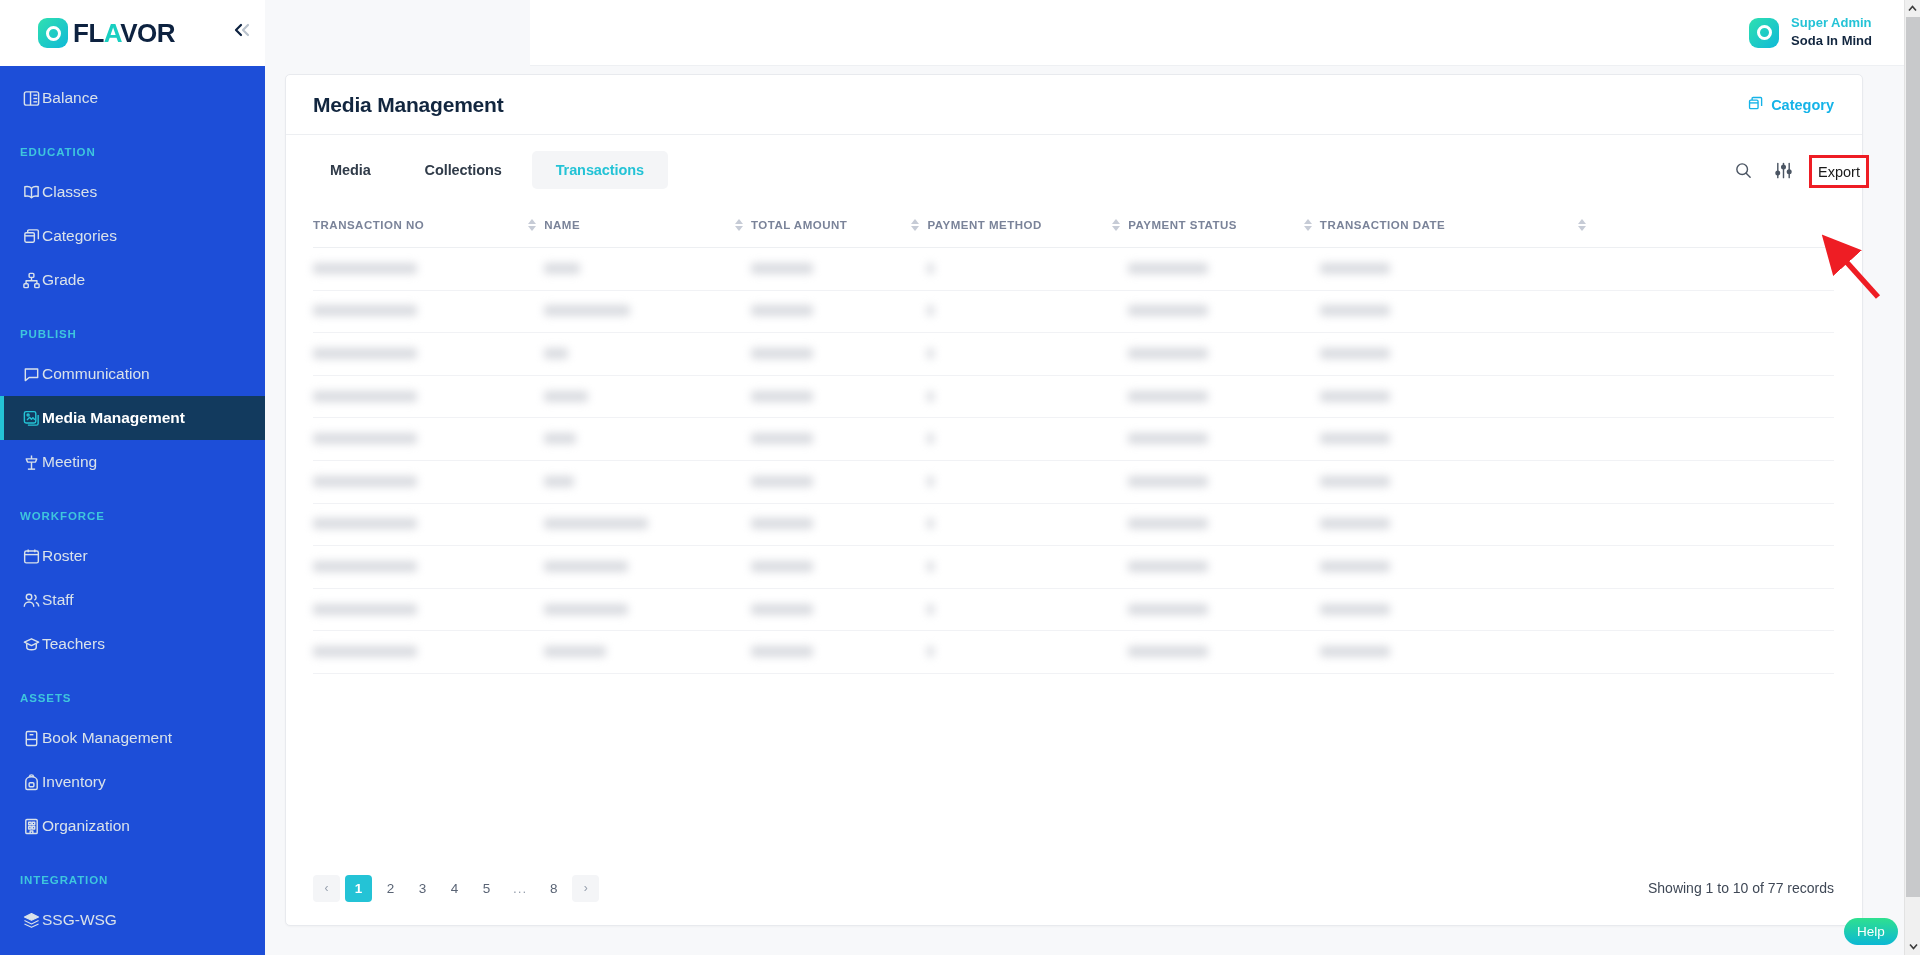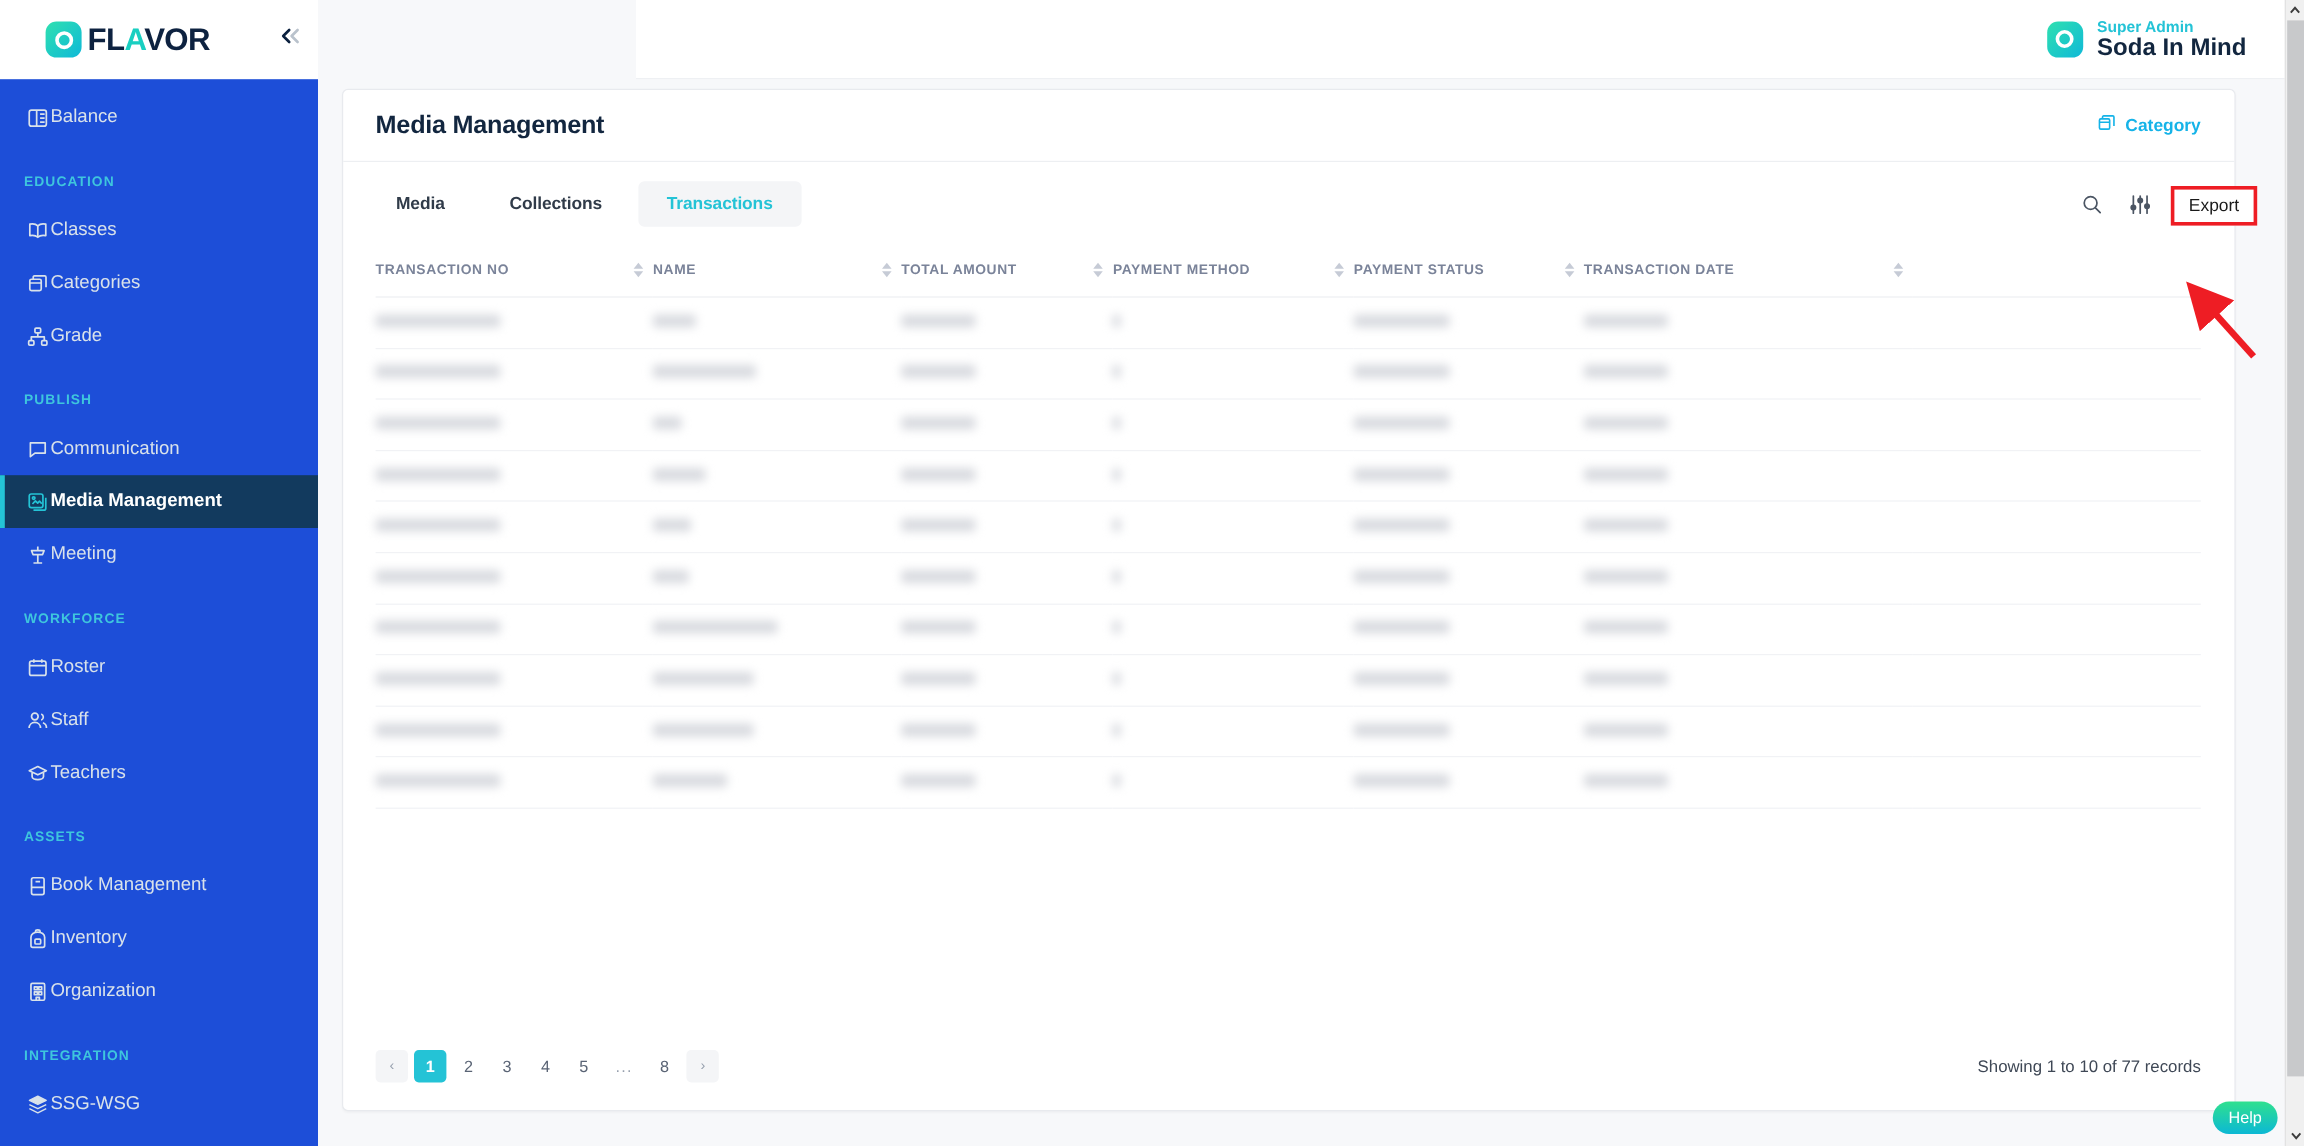--- a/index.html
+++ b/index.html
@@ -167,26 +167,26 @@
     z-index: 3;
   }
   .user { display: flex; align-items: center; gap: 12px; }
   .user-avatar {
     width: 30px; height: 30px; border-radius: 9px;
     background: linear-gradient(135deg, #2fe0b0 0%, #0fb9d8 100%);
     display: flex; align-items: center; justify-content: center;
   }
   .user-avatar .ring { width: 15px; height: 15px; border-radius: 50%; border: 3.5px solid #fff; }
   .user-role { color: #24c3d6; font-size: 13px; font-weight: 700; line-height: 16px; }
-  .user-name { color: #12263f; font-size: 20px; font-weight: 700; line-height: 19px; }
+  .user-name { color: #12263f; font-size: 13px; font-weight: 700; line-height: 19px; }
 
   
   .annot-box {
     position: absolute; left: 1809px; top: 155px;
-    width: 72px; height: 33px;
+    width: 60px; height: 33px;
     border: 3px solid #ee1d24; background: #ffffff;
     display: flex; align-items: center; justify-content: center;
     font-size: 14.5px; color: #1a1a1a; z-index: 8;
   }
   .annot-arrow { position: absolute; left: 1800px; top: 195px; z-index: 8; }
 
   
   .help-btn {
     position: absolute; right: 22px; bottom: 10px;
     width: 54px; height: 27px; border-radius: 14px;

